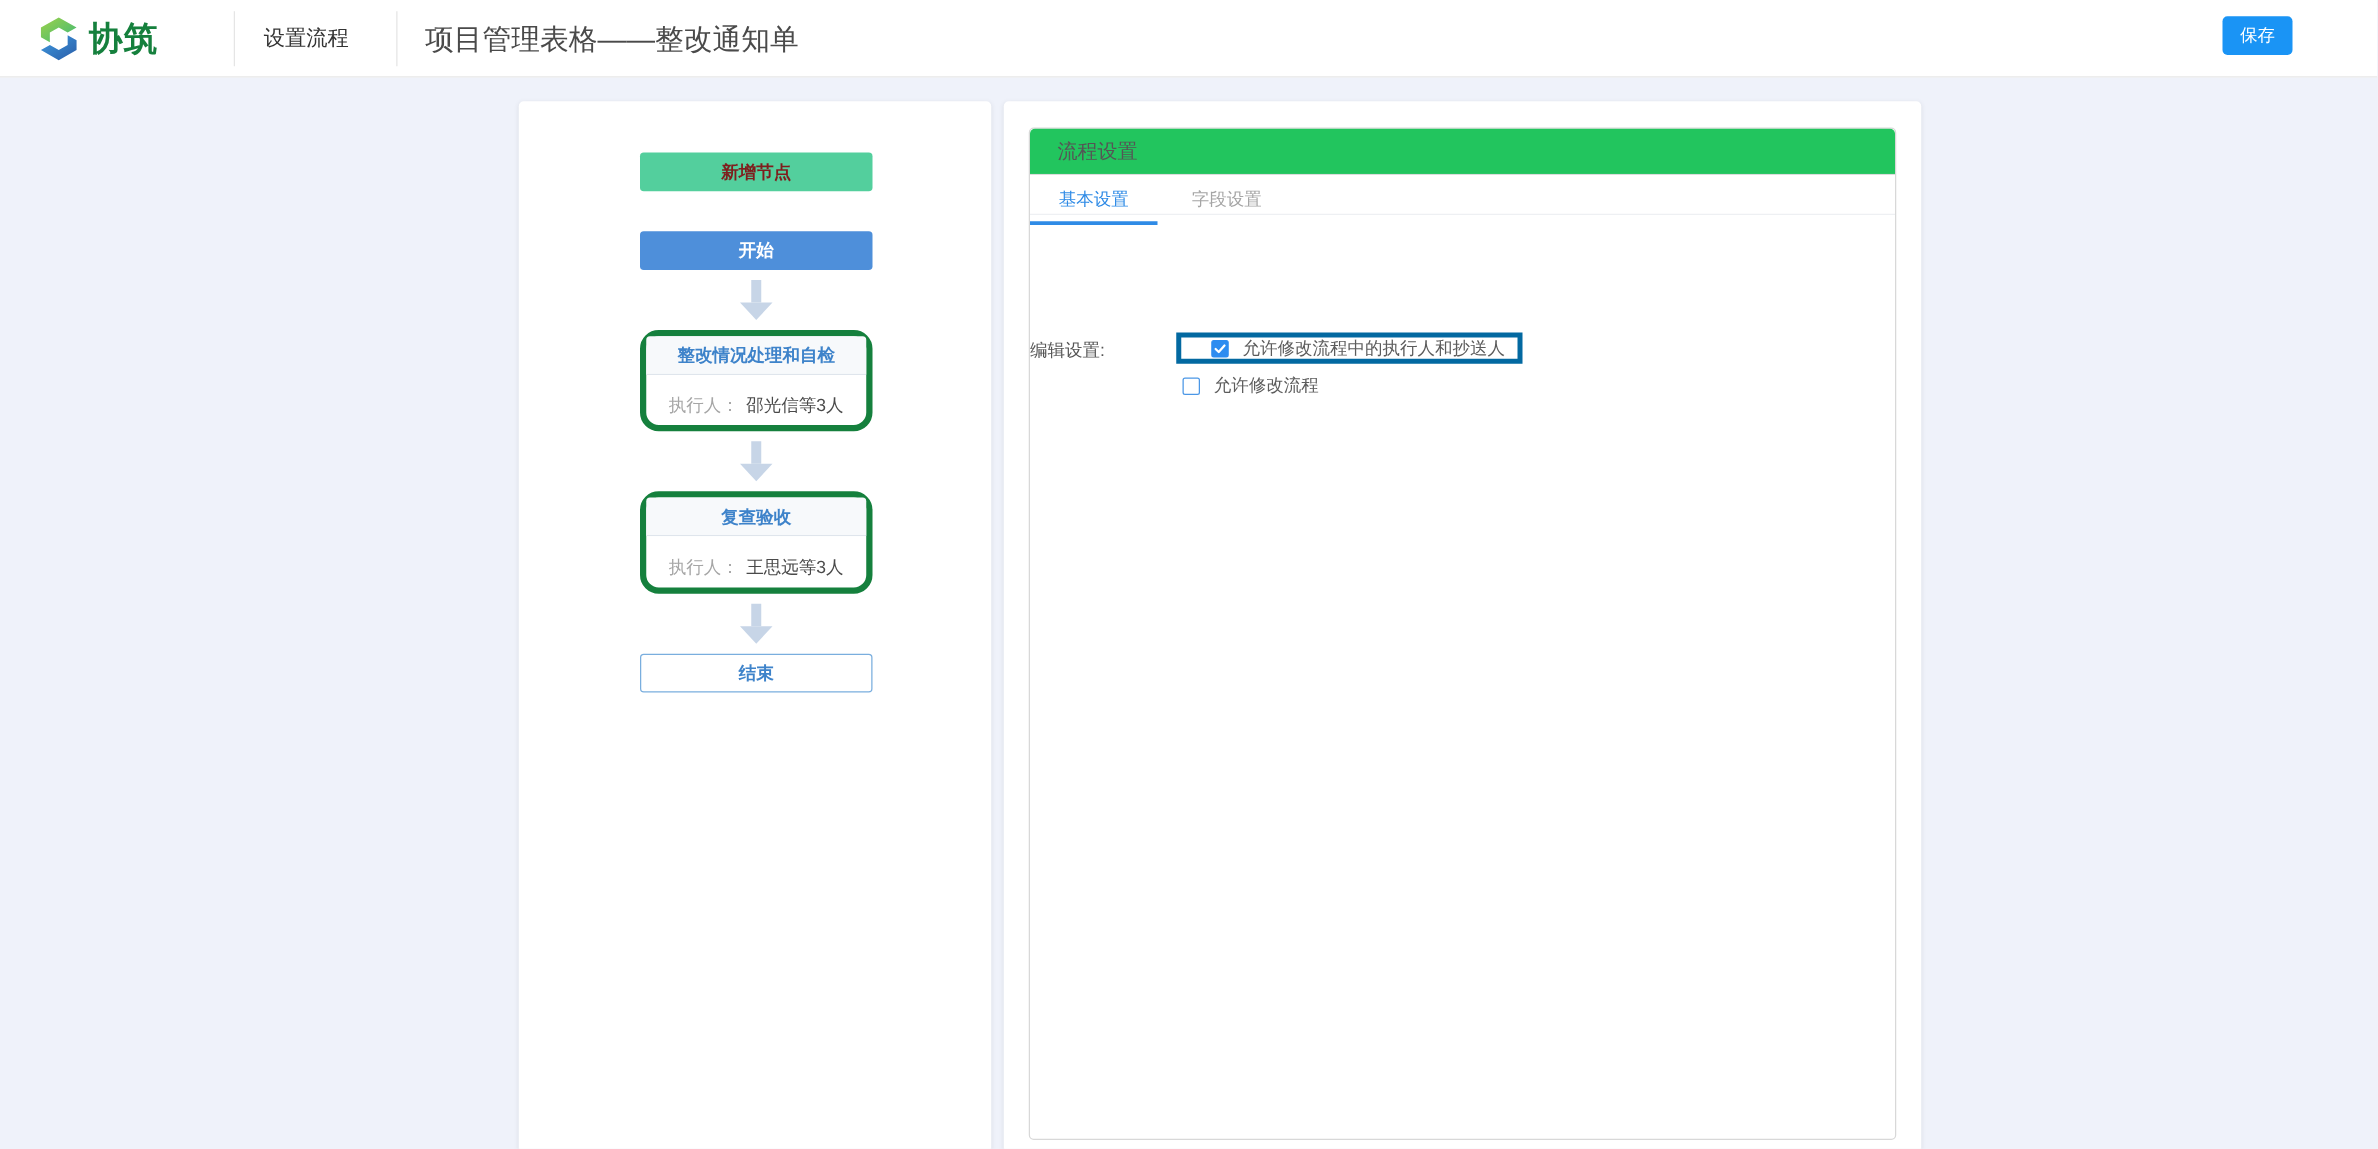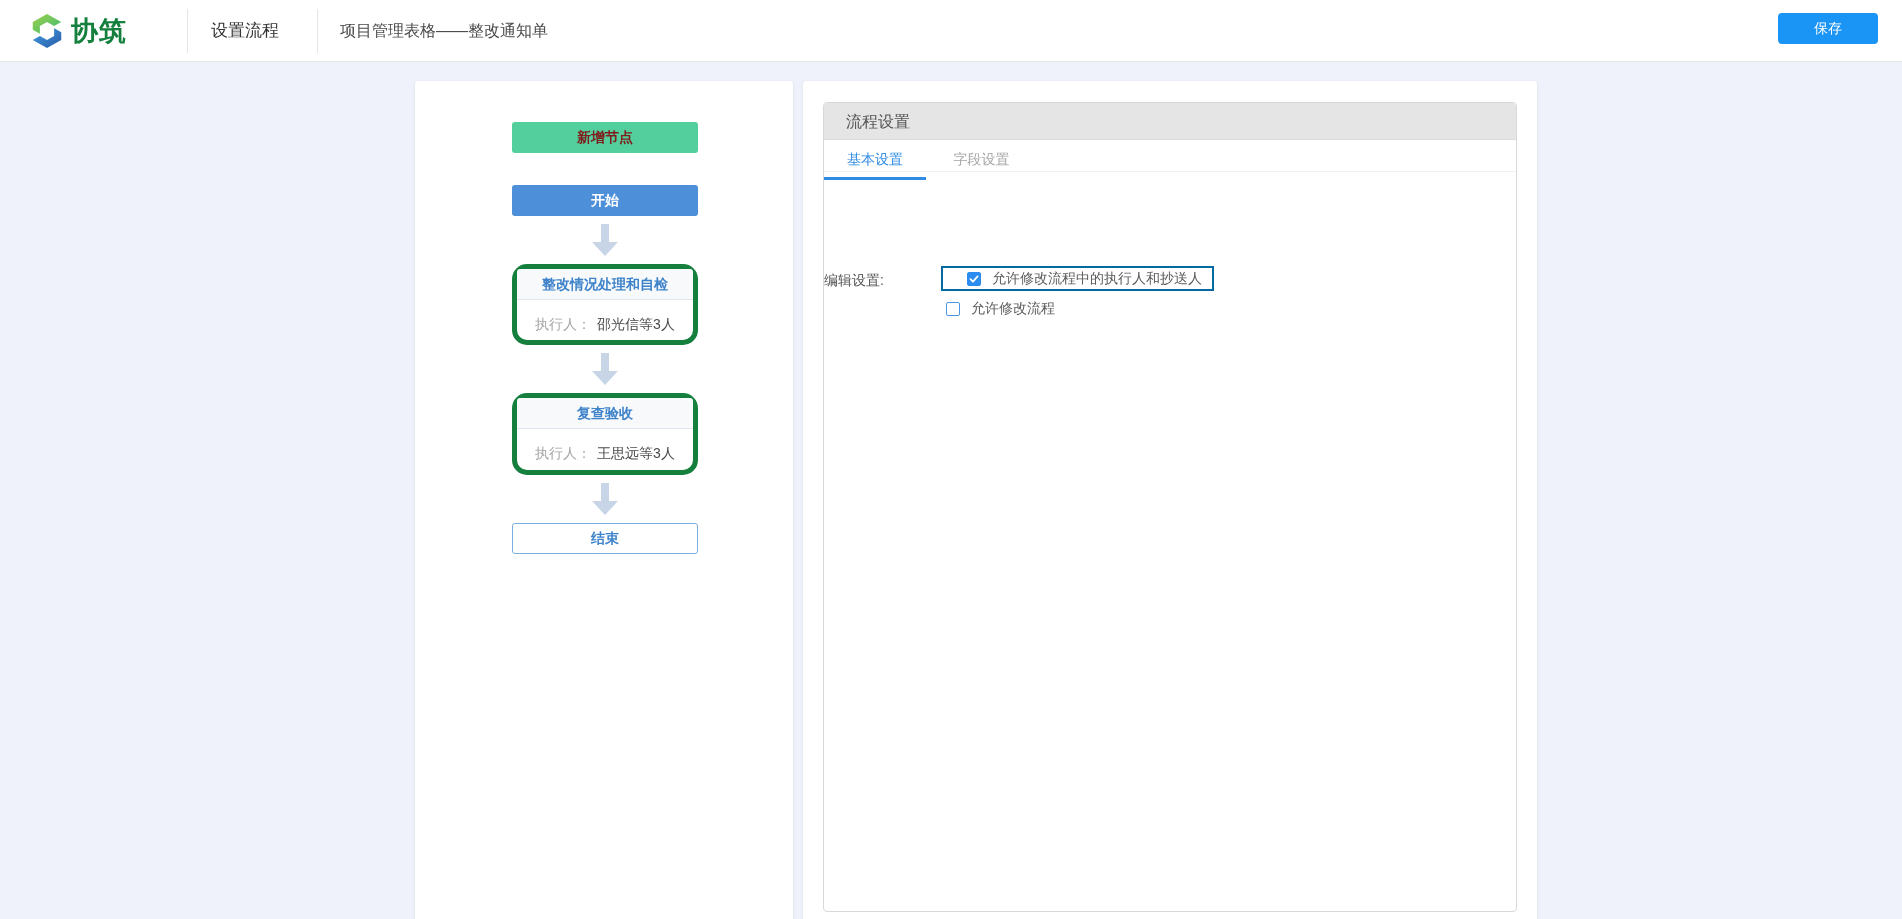--- a/index.html
+++ b/index.html
@@ -9,22 +9,22 @@
 
   
   .header { position:absolute; left:0; top:0; width:1902px; height:62px; background:#ffffff; border-bottom:1px solid #e8e8e8; }
   .logo { position:absolute; left:28px; top:12px; height:38px; display:flex; align-items:center; }
   .logo-mark { width:38px; height:38px; }
   .logo-text { font-size:27px; font-weight:bold; color:#15803d; margin-left:5px; letter-spacing:1px; }
   .hsep { position:absolute; top:9px; width:1px; height:44px; background:#e5e5e5; }
   .hsep1 { left:187px; }
   .hsep2 { left:317px; }
   .nav-title { position:absolute; left:211px; top:0; height:62px; line-height:62px; font-size:17px; font-weight:normal; color:#333333; }
-  .form-title { position:absolute; left:340px; top:0; height:62px; line-height:62px; font-size:16px; color:#4a4a4a; }
-  .save-btn { position:absolute; left:1778px; top:13px; width:100px; height:31px; background:#1a94f5; color:#ffffff; font-size:14px; border:none; border-radius:4px; cursor:pointer; font-family:Liberation Sans, sans-serif; }
+  .form-title { position:absolute; left:340px; top:0; height:62px; line-height:62px; font-size:23px; color:#4a4a4a; }
+  .save-btn { position:absolute; left:1778px; top:13px; width:56px; height:31px; background:#1a94f5; color:#ffffff; font-size:14px; border:none; border-radius:4px; cursor:pointer; font-family:Liberation Sans, sans-serif; }
 
   
   .card { position:absolute; top:81px; bottom:-10px; background:#ffffff; border-radius:4px; box-shadow:0 1px 4px rgba(0,0,0,0.07); }
   .card-left { left:415px; width:378px; }
   .card-right { left:803px; width:734px; }
 
   
   .flow-btn { position:absolute; left:97px; width:186px; height:31px; line-height:31px; text-align:center; font-size:14px; font-weight:bold; border-radius:3px; cursor:pointer; }
   .btn-add { top:41px; background:#53cf9d; color:#7f1d1d; }
   .btn-start { top:104px; background:#4e8fda; color:#ffffff; }
@@ -38,30 +38,30 @@
   .flow-node { position:absolute; left:97px; width:186px; background:#ffffff; border:5px solid #15803d; border-radius:15px; cursor:pointer; }
   .node1 { top:183px; height:81px; }
   .node2 { top:312px; height:82px; }
   .flow-node .node-title { height:31px; line-height:31px; text-align:center; font-size:14px; font-weight:bold; color:#3e83ca; background:#f7f9fb; border-bottom:1px solid #dfe5ec; border-radius:3px 3px 0 0; }
   .flow-node .node-body { display:flex; align-items:center; justify-content:center; height:49px; font-size:14px; }
   .exec-label { color:#a6a6a6; }
   .exec-value { color:#4a4a4a; margin-left:6px; }
 
   
   .panel { position:absolute; left:20px; top:21px; width:694px; height:810px; border:1px solid #d8d8d8; border-radius:4px; background:#ffffff; }
-  .panel-header { height:37px; line-height:37px; background:#e5e5e5; border-bottom:1px solid #dcdcdc; border-radius:4px 4px 0 0; padding-left:22px; font-size:16px; color:#555555; }
+  .panel-header { height:37px; line-height:37px; background:#22c55e; border-bottom:1px solid #dcdcdc; border-radius:4px 4px 0 0; padding-left:22px; font-size:16px; color:#555555; }
   .tabs { height:32px; border-bottom:1px solid #eef0f3; }
   .tab { display:inline-block; height:40px; line-height:38px; font-size:14px; color:#a5a5a5; cursor:pointer; padding:0 23px; }
   .tab.active { color:#2f8be6; border-bottom:3px solid #2f8be6; }
   .panel-content { position:relative; height:731px; }
 
   .edit-label { position:absolute; left:0px; top:100px; width:107px; text-align:left; font-size:14px; color:#555555; }
   .opt-row { position:absolute; display:flex; align-items:center; }
   .opt-row1 { left:117px; top:94px; height:25px; padding:0 10px 0 5px; }
-  .opt-row1.highlighted { border:2px solid #0369a1;padding-left:24px; }
+  .opt-row1.highlighted { border:4px solid #0369a1;padding-left:24px; }
   .opt-row2 { left:122px; top:126px; height:22px; }
   .checkbox { width:14px; height:14px; border-radius:2px; background:#ffffff; border:1px solid #4b97e6; display:inline-flex; align-items:center; justify-content:center; cursor:pointer; flex:none; }
   .checkbox.checked { background:#2d8cf0; border-color:#2d8cf0; }
   .checkbox svg { display:none; }
   .checkbox.checked svg { display:block; }
   .opt-label { margin-left:11px; font-size:14px; color:#5c5c5c; cursor:pointer; white-space:nowrap; }
 </style>
 </head>
 <body>
 

